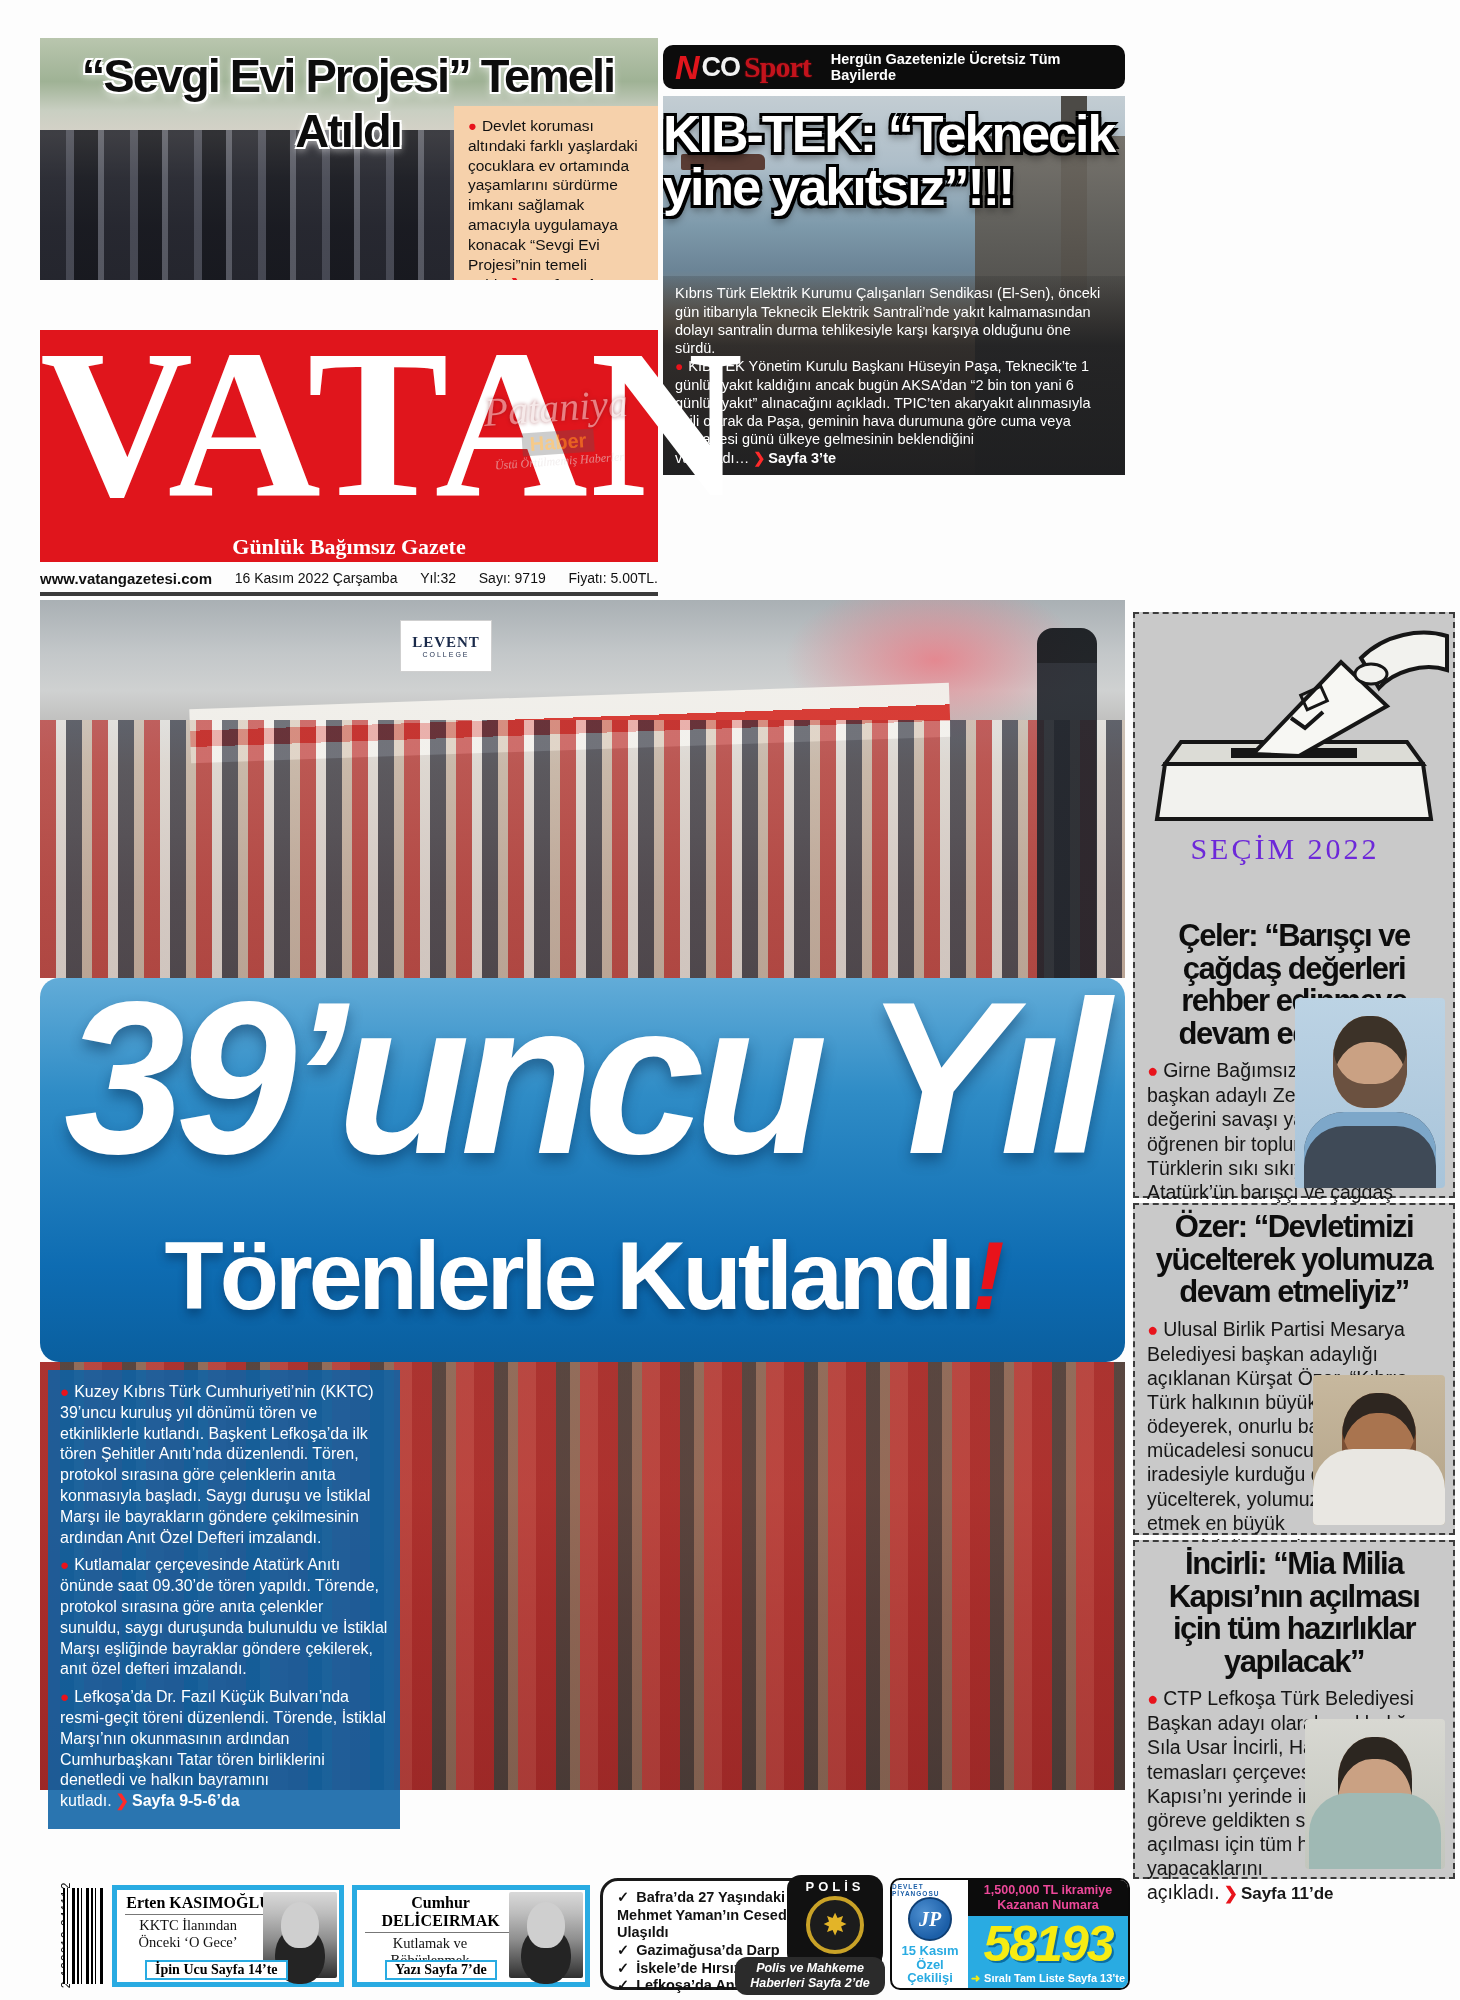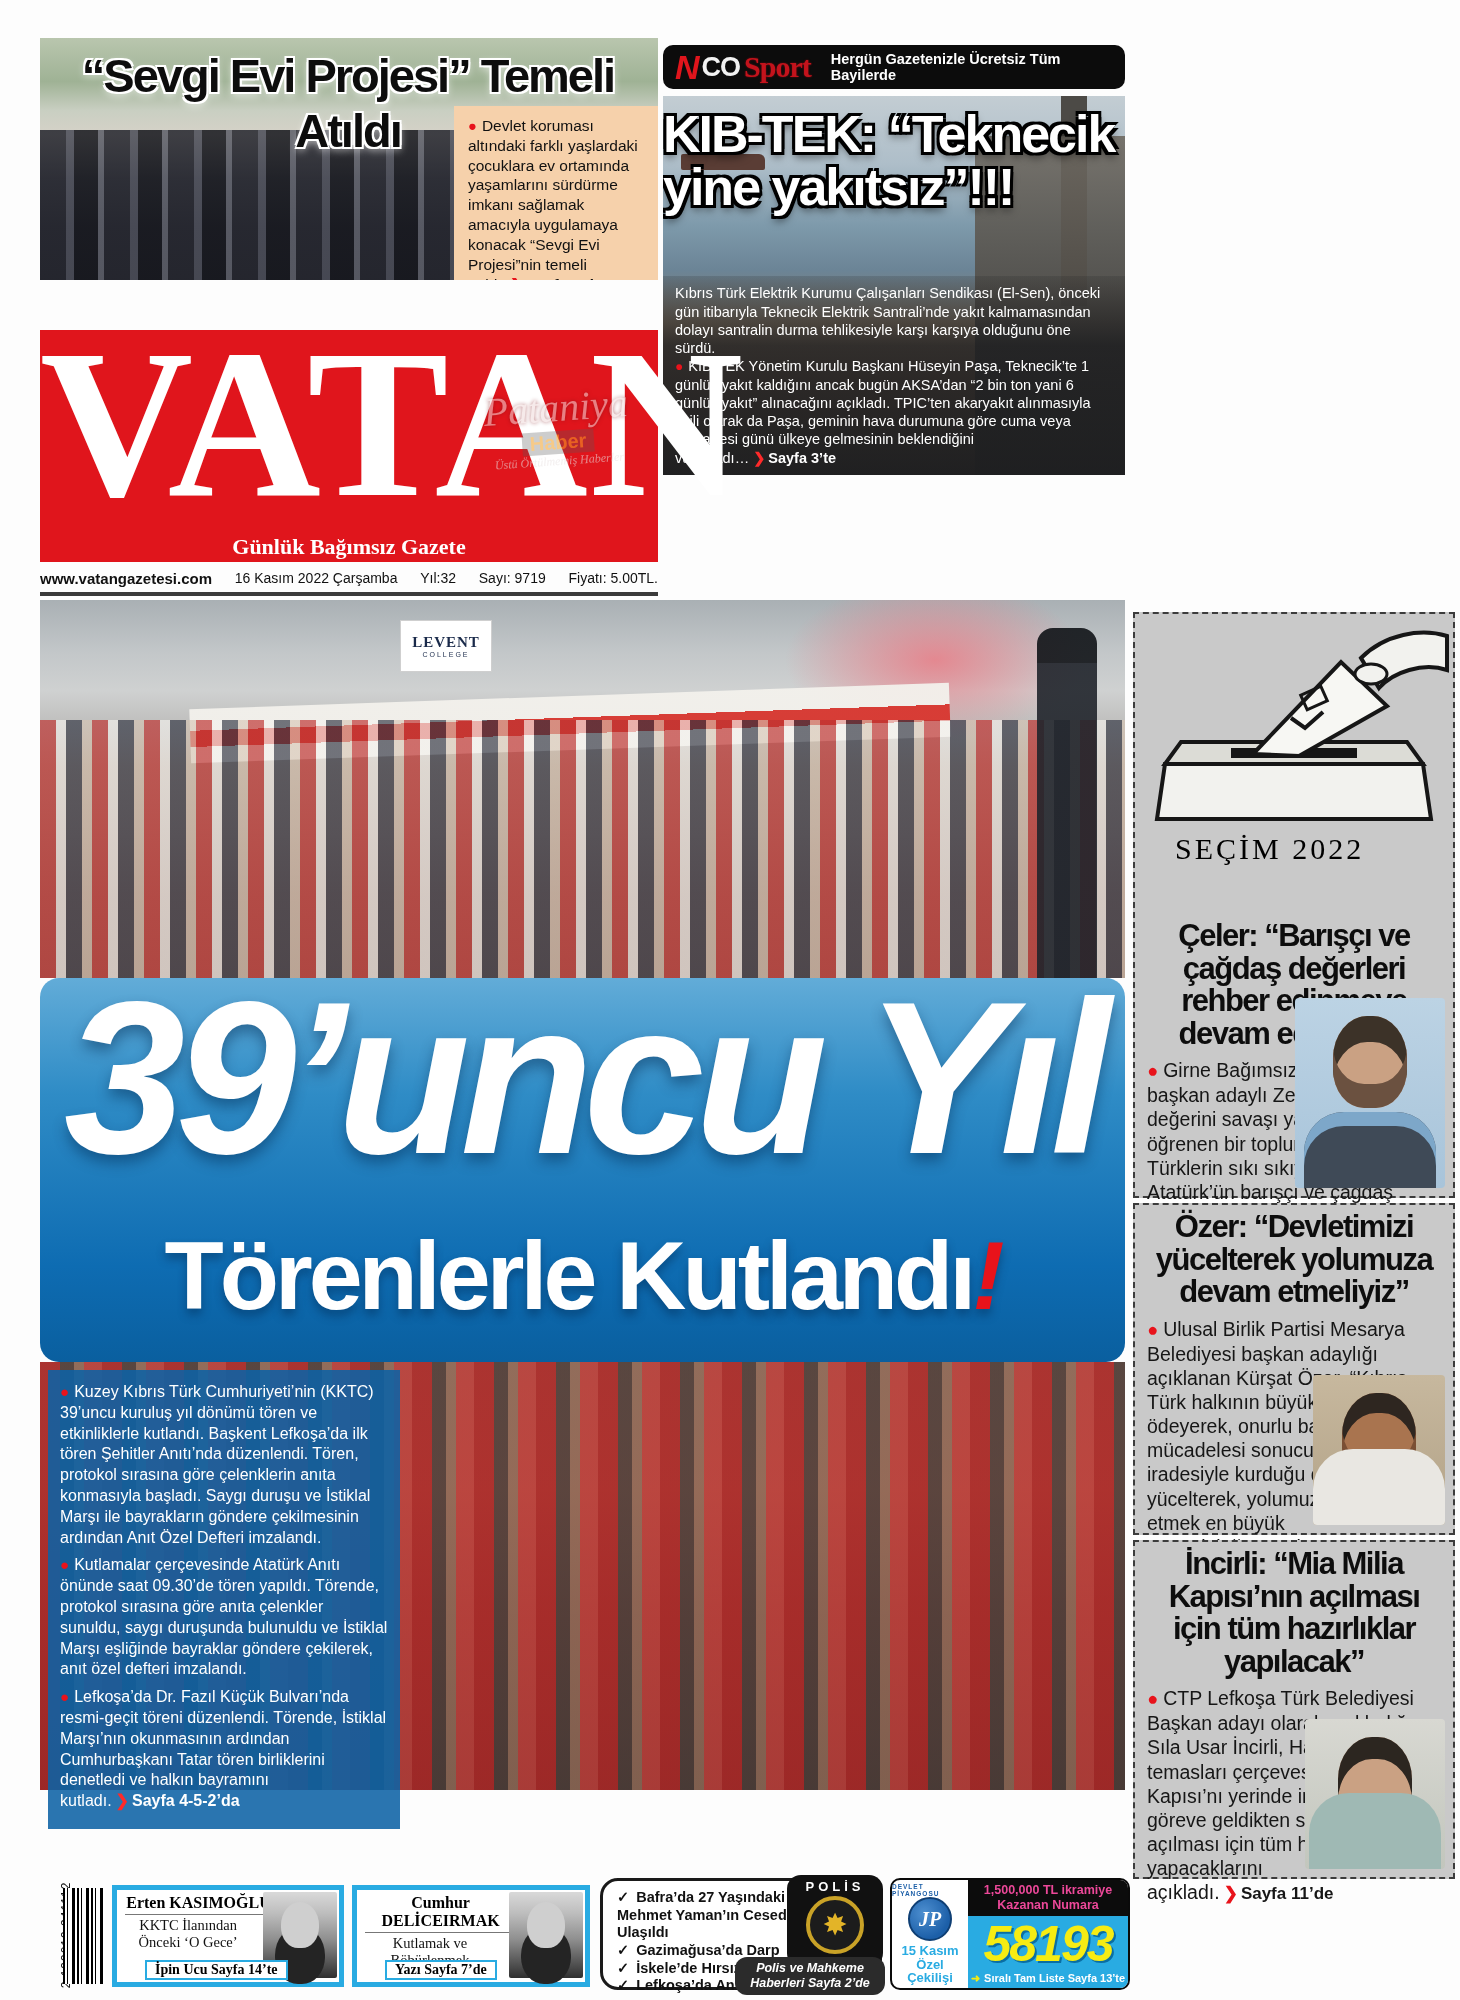--- a/index.html
+++ b/index.html
@@ -96,22 +96,22 @@
   .mainbody p { margin-bottom:7px; }
   .mainbody .pref::before { color:#ff2a2a; }
 
   
   .sbox { left:1133px; width:322px; background:#c9c9c9; border:2px dashed #3c3c3c; }
   .sb1 { top:612px; height:586px; }
   .sb2 { top:1203px; height:332px; }
   .sb3 { top:1540px; height:339px; }
   .ballot { position:relative; width:100%; height:300px; }
   .ballot svg { position:absolute; left:0; top:0; }
-  .secim { position:absolute; left:40px; top:218px; width:220px; text-align:left;
-    font-family:"Liberation Serif",serif; font-size:30px; letter-spacing:3px; color:#000000; }
+  .secim { position:absolute; left:40px; top:218px; width:220px; text-align:center;
+    font-family:"Liberation Serif",serif; font-size:30px; letter-spacing:3px; color:#6d28d9; }
   .sb-head { text-align:center; font-weight:800; font-size:31px; line-height:1.05; letter-spacing:-1.5px; color:#0d0d0d; padding:6px 8px 4px; }
   .sb-body { padding:4px 10px 0 12px; font-size:19.5px; line-height:1.24; color:#161616; }
   .sb-body .pref { font-size:17px; }
   .portrait { position:absolute; right:8px; bottom:8px; width:150px; height:190px; border-radius:4px; overflow:hidden; }
   .portrait .head { position:absolute; left:50%; top:18px; transform:translateX(-50%); width:74px; height:92px; border-radius:46% 46% 42% 42%; }
   .portrait .body { position:absolute; left:50%; bottom:-8px; transform:translateX(-50%); width:132px; height:84px; border-radius:40px 40px 0 0; }
   .p-celer { background:linear-gradient(180deg,#bcd3e4 0%,#a8c4da 100%); }
   .p-celer .head { background:#caa183; box-shadow:inset 0 -24px 0 #6b5140, inset 0 26px 0 #3c3228; }
   .p-celer .body { background:#3f4a57; box-shadow:inset 0 0 0 50px rgba(90,140,190,.0), inset 0 14px 0 #7da7c9; }
   .p-ozer  { background:linear-gradient(180deg,#c7b89e 0%,#b2a287 100%); }
@@ -235,21 +235,21 @@
     <div class="bb1">39’uncu Yıl</div>
     <div class="bb2"><span>Törenlerle Kutlandı</span><span class="bang">!</span></div>
   </div>
 
   <div class="abs mainphoto2">
     <div class="crowd2"></div>
   </div>
   <div class="abs mainbody">
     <p><span class="bullet"></span><span>Kuzey Kıbrıs Türk Cumhuriyeti’nin (KKTC) 39’uncu kuruluş yıl dönümü tören ve etkinliklerle kutlandı. Başkent Lefkoşa’da ilk tören Şehitler Anıtı’nda düzenlendi. Tören, protokol sırasına göre çelenklerin anıta konmasıyla başladı. Saygı duruşu ve İstiklal Marşı ile bayrakların göndere çekilmesinin ardından Anıt Özel Defteri imzalandı.</span></p>
     <p><span class="bullet"></span><span>Kutlamalar çerçevesinde Atatürk Anıtı önünde saat 09.30’de tören yapıldı. Törende, protokol sırasına göre anıta çelenkler sunuldu, saygı duruşunda bulunuldu ve İstiklal Marşı eşliğinde bayraklar göndere çekilerek, anıt özel defteri imzalandı.</span></p>
-    <p><span class="bullet"></span><span>Lefkoşa’da Dr. Fazıl Küçük Bulvarı’nda resmi-geçit töreni düzenlendi. Törende, İstiklal Marşı’nın okunmasının ardından Cumhurbaşkanı Tatar tören birliklerini denetledi ve halkın bayramını kutladı.</span><span class="pref">Sayfa 4-5-2’da</span></p>
+    <p><span class="bullet"></span><span>Lefkoşa’da Dr. Fazıl Küçük Bulvarı’nda resmi-geçit töreni düzenlendi. Törende, İstiklal Marşı’nın okunmasının ardından Cumhurbaşkanı Tatar tören birliklerini denetledi ve halkın bayramını kutladı.</span><span class="pref">Sayfa 9-5-6’da</span></p>
   </div>
 
   <div class="abs sbox sb1">
     <div class="ballot">
       <svg width="318" height="300" viewBox="0 0 318 300">
         <polygon points="30,150 288,150 296,205 22,205" fill="#f2f2ee" stroke="#161616" stroke-width="4"></polygon>
         <polygon points="30,150 288,150 272,128 46,128" fill="#dcdcd6" stroke="#161616" stroke-width="4"></polygon>
         <rect x="96" y="134" width="126" height="10" fill="#161616"></rect>
         <polygon points="118,140 206,48 252,92 164,142" fill="#f7f7f3" stroke="#161616" stroke-width="4"></polygon>
         <rect x="168" y="76" width="22" height="16" fill="none" stroke="#161616" stroke-width="3" transform="rotate(-24 179 84)"></rect>

